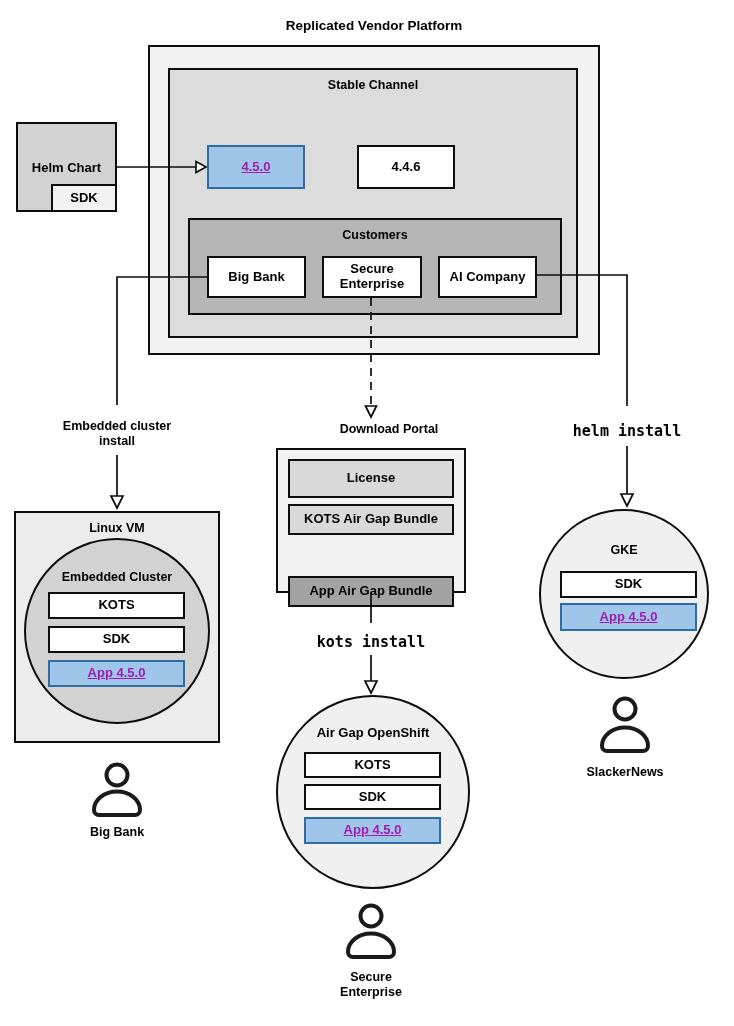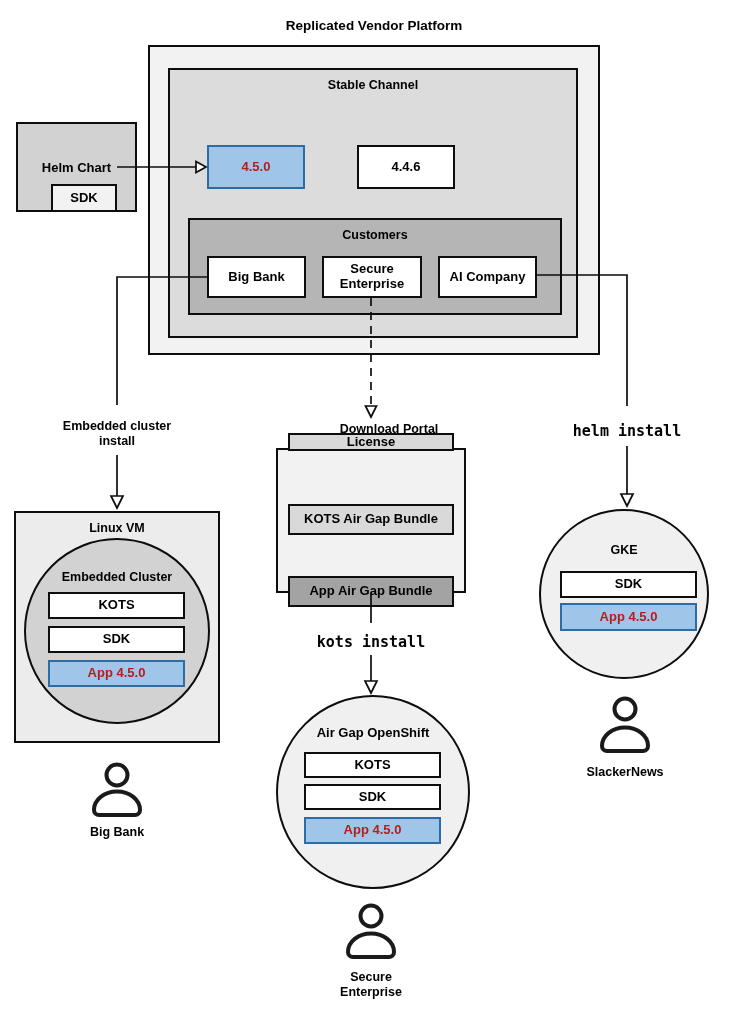--- a/index.html
+++ b/index.html
@@ -10,21 +10,21 @@
   }
   .box{position:absolute;box-sizing:border-box;border:2px solid #0d0d0d;}
   .titled > .box-label{
     display:block;text-align:center;font-weight:bold;font-size:12.5px;padding-top:8px;
   }
   .cell{
     position:absolute;box-sizing:border-box;border:2px solid #0d0d0d;background:#fff;
     display:flex;align-items:center;justify-content:center;
     font-weight:bold;font-size:13px;text-align:center;line-height:1.15;
   }
-  .blue{background:#9fc5e8;border-color:#2e6da4;color:#b91c1c;}
+  .blue{background:#9fc5e8;border-color:#2e6da4;color:#a21caf;text-decoration:underline;}
   .circle{border-radius:50%;}
   .free-label{
     position:absolute;transform:translateX(-50%);
     font-weight:bold;font-size:12.5px;text-align:center;line-height:1.2;
     white-space:pre-line;
   }
   .mono{font-family:"DejaVu Sans Mono","Liberation Mono",monospace;font-size:15px;font-weight:bold;white-space:pre;}
   .title{font-size:13.5px;}
   svg.connectors{position:absolute;left:0;top:0;pointer-events:none;}
 </style>
@@ -44,32 +44,32 @@
   <div class="cell blue" style="left:207px;top:145px;width:98px;height:44px;">4.5.0</div>
   <div class="cell" style="left:322px;top:145px;width:98px;height:44px;margin-left:35px;">4.4.6</div>
 
   <div class="box titled" style="left:188px;top:218px;width:374px;height:97px;background:#b5b5b5;">
     <span class="box-label">Customers</span>
   </div>
   <div class="cell" style="left:207px;top:256px;width:99px;height:42px;">Big Bank</div>
   <div class="cell" style="left:322px;top:256px;width:100px;height:42px;padding:0 2px;">Secure Enterprise</div>
   <div class="cell" style="left:438px;top:256px;width:99px;height:42px;">AI Company</div>
 
-  <div class="box" style="left:16px;top:122px;width:121px;height:90px;background:#d2d2d2;
+  <div class="box" style="left:16px;top:122px;width:101px;height:90px;background:#d2d2d2;
        display:flex;align-items:center;justify-content:center;font-weight:bold;font-size:13px;">Helm Chart</div>
   <div class="cell" style="left:51px;top:184px;width:66px;height:28px;background:#f2f2f2;">SDK</div>
 
   <div class="free-label" style="left:117px;top:419px;">Embedded cluster
 install</div>
   <div class="free-label" style="left:371px;top:422px;padding-left:36px;">Download Portal</div>
   <div class="free-label mono" style="left:627px;top:422px;">helm install</div>
   <div class="free-label mono" style="left:371px;top:633px;">kots install</div>
 
   <div class="box" style="left:276px;top:448px;width:190px;height:145px;background:#f2f2f2;"></div>
-  <div class="cell" style="left:288px;top:433px;width:166px;height:18px;background:#d9d9d9;">License</div>
+  <div class="cell" style="left:288px;top:459px;width:166px;height:39px;background:#d9d9d9;">License</div>
   <div class="cell" style="left:288px;top:504px;width:166px;height:31px;background:#d9d9d9;">KOTS Air Gap Bundle</div>
   <div class="cell" style="left:288px;top:549px;width:166px;height:31px;background:#a3a3a3;margin-top:27px;">App Air Gap Bundle</div>
 
   <div class="box titled" style="left:14px;top:511px;width:206px;height:232px;background:#ececec;">
     <span class="box-label">Linux VM</span>
   </div>
   <div class="box circle" style="left:24px;top:538px;width:186px;height:186px;background:#d2d2d2;">
     <div style="text-align:center;font-weight:bold;font-size:12.5px;padding-top:30px;">Embedded Cluster</div>
   </div>
   <div class="cell" style="left:48px;top:592px;width:137px;height:27px;">KOTS</div>

